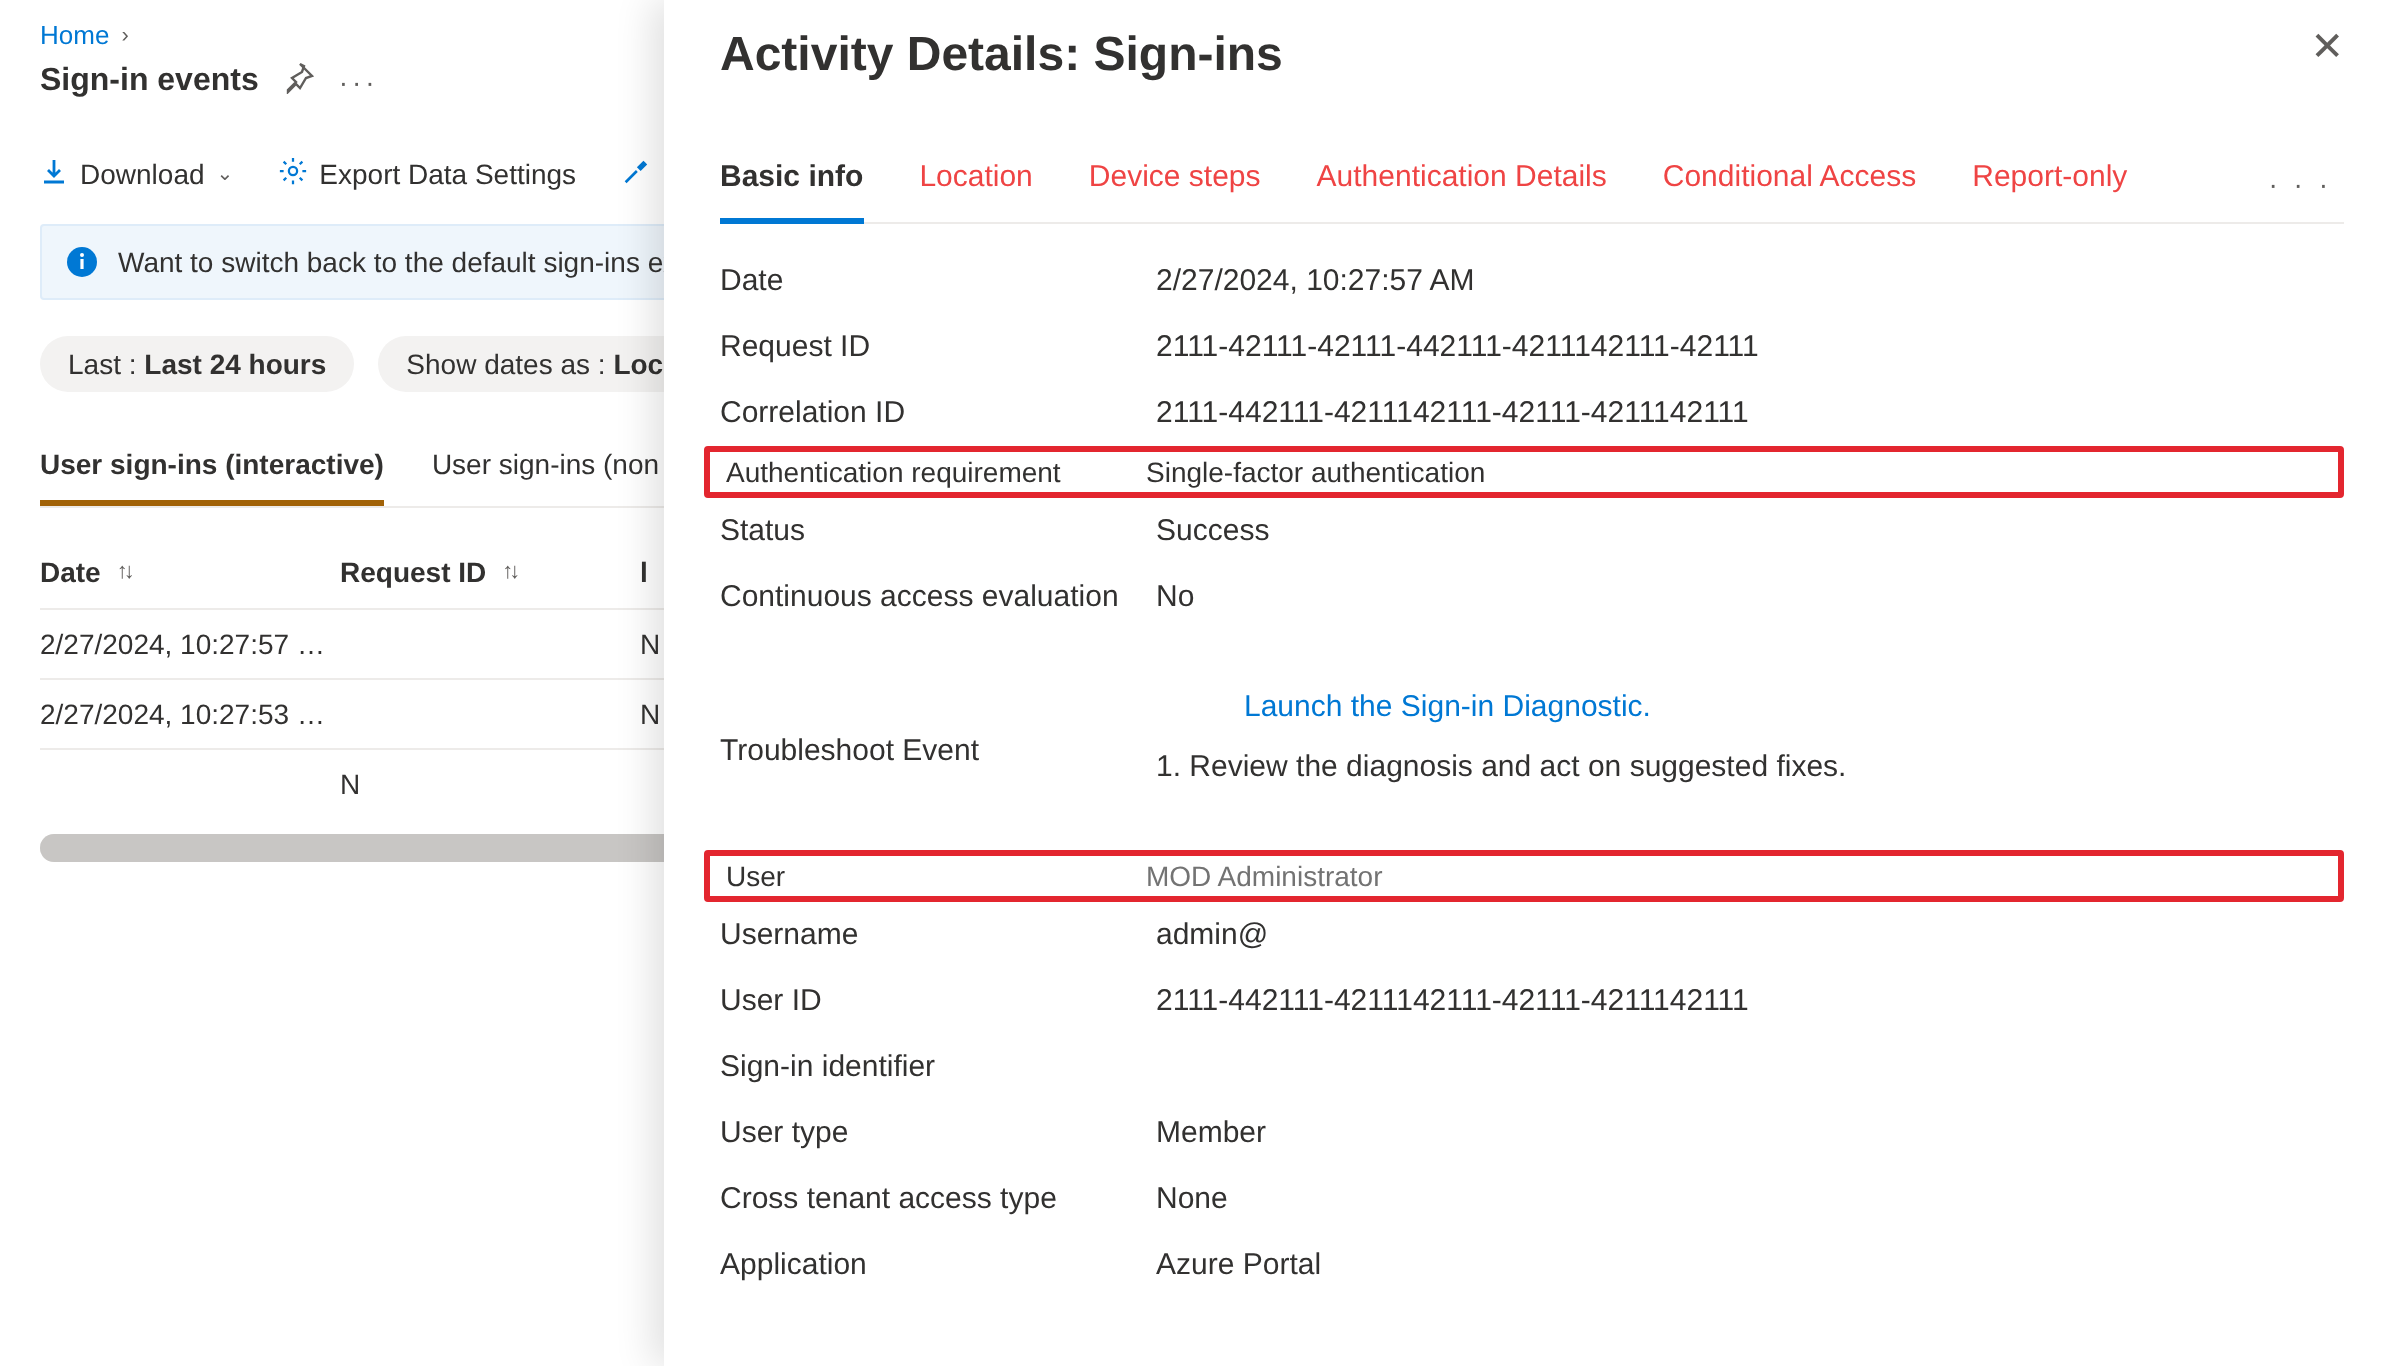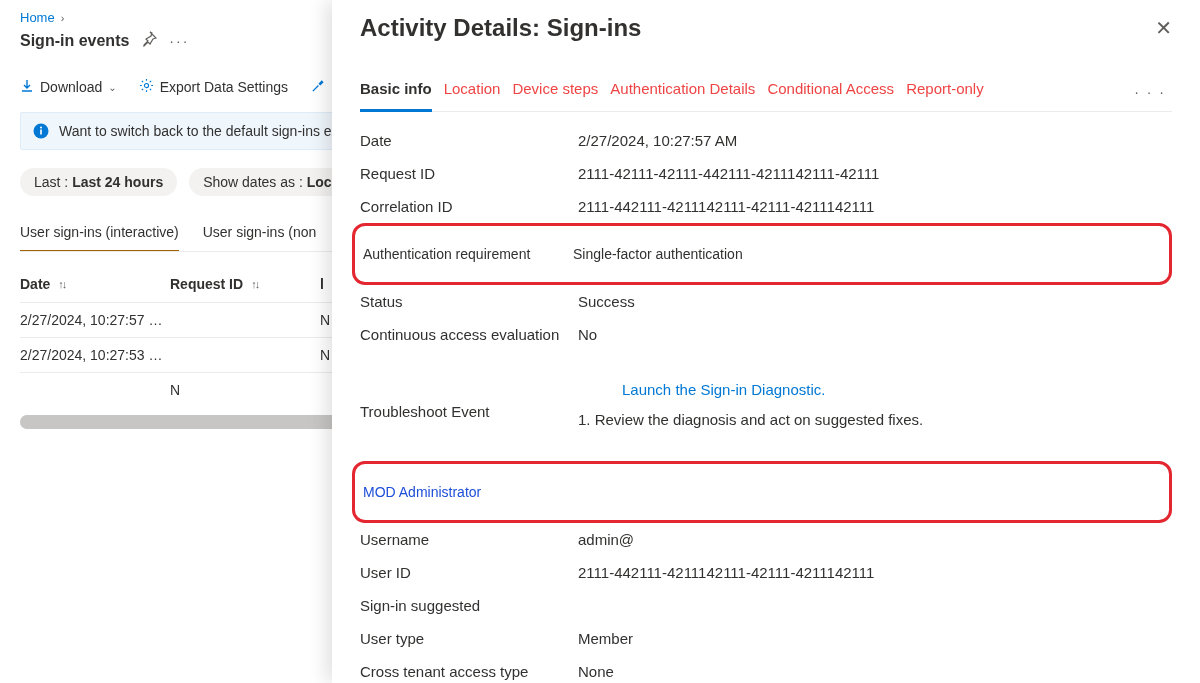--- a/index.html
+++ b/index.html
@@ -46,21 +46,21 @@
       background: #f3f2f1;
       border-radius: 16px;
       padding: 6px 14px;
       font-size: 14px;
       cursor: pointer;
       white-space: nowrap;
     }
     .pill .strong { font-weight: 600; }
     .subtabs { display: flex; gap: 24px; margin-top: 20px; border-bottom: 1px solid #edebe9; }
     .subtab { padding: 8px 0 10px 0; cursor: pointer; color: #323130; }
-    .subtab.active { font-weight: 400; border-bottom: 1px solid #a16207; }
+    .subtab.active { font-weight: 700; border-bottom: 3px solid #a16207; }
     .grid-header { display: flex; margin-top: 14px; gap: 0; }
     .gh-cell { padding: 10px 0; font-weight: 600; display: flex; align-items: center; gap: 8px; }
     .gh-date { width: 150px; }
     .gh-req { width: 150px; }
     .gh-last { width: 30px; }
     .sort-arrows { color: #605e5c; font-size: 11px; letter-spacing: -2px; }
     .grid-row { display: flex; border-top: 1px solid #edebe9; }
     .gr-cell { padding: 9px 0; }
     .gr-date { width: 150px; }
     .gr-req { width: 150px; }
@@ -90,46 +90,46 @@
     .panel {
       position: absolute;
       top: 0; right: 0;
       width: 868px;
       height: 683px;
       background: #fff;
       box-shadow: -6px 0 18px rgba(0,0,0,0.12);
       padding: 14px 28px 0 28px;
       overflow: hidden;
     }
-    .panel-header { display: flex; justify-content: space-between; align-items: center; }
+    .panel-header { display: flex; justify-content: space-between; align-items: flex-start; }
     .panel-title { font-size: 24px; font-weight: 600; }
     .panel-close { font-size: 20px; color: #605e5c; cursor: pointer; line-height: 1; }
     .panel-tabs-row { display:flex; align-items:center; justify-content:space-between; margin-top: 30px; border-bottom: 1px solid #edebe9;}
-    .panel-tabs { display: flex; gap: 12px;}
+    .panel-tabs { display: flex; gap: 28px;}
     .ptab { padding: 8px 0 12px 0; cursor: pointer; font-size: 15px; color: #ef4444;}
     .ptab.active { font-weight: 600; color: #323130; border-bottom: 3px solid #0078d4; margin-bottom: -1px;}
     .more-dots { color:#605e5c; letter-spacing:2px; cursor:pointer; padding-right: 6px;}
     .kv-list { margin-top: 12px; }
     .kv-row { display: flex; padding: 8px 0; font-size: 15px; align-items: flex-start; }
     .kv-label { width: 218px; color: #323130; flex-shrink: 0;}
     .kv-value { color: #323130; }
     .highlight-box {
       border: 3px solid #e3262f;
-      border-radius: 13px;
-      padding: 20px 8px;
+      border-radius: 2px;
+      padding: 2px 8px;
       margin-left: -8px;
       display: inline-flex;
       width: calc(100% + 8px);
     }
     .highlight-box .kv-label { width: 210px; }
     .troubleshoot-row { display:flex; padding-top: 24px; font-size:15px; align-items: flex-start;}
     .troubleshoot-content { line-height: 2; padding-left: 0;}
     .troubleshoot-content .link-line { padding-left: 44px; }
     .spacer-v { height: 26px; }
-    .user-link { color: #1d4ed8; }
+    .user-link { color: #737373; }
   </style>
 </head>
 <body>
 
 <div class="page">
   <div class="breadcrumb">
     <a>Home</a>
     <span class="chev">›</span>
   </div>
   <div class="page-title-row">
@@ -279,33 +279,34 @@
       <div class="kv-label" style="padding-top:28px;">Troubleshoot Event</div>
       <div class="troubleshoot-content">
         <div class="link-line"><a>Launch the Sign-in Diagnostic.</a></div>
         <div>1. Review the diagnosis and act on suggested fixes.</div>
       </div>
     </div>
 
     <div class="spacer-v"></div>
 
     <div class="highlight-box">
+      <div class="kv-label">User</div>
       <div class="kv-value"><a class="user-link">MOD Administrator</a></div>
     </div>
 
     <div class="kv-row">
       <div class="kv-label">Username</div>
       <div class="kv-value">admin@</div>
     </div>
     <div class="kv-row">
       <div class="kv-label">User ID</div>
       <div class="kv-value">2111-442111-4211142111-42111-4211142111</div>
     </div>
     <div class="kv-row">
-      <div class="kv-label">Sign-in suggested</div>
+      <div class="kv-label">Sign-in identifier</div>
       <div class="kv-value"></div>
     </div>
     <div class="kv-row">
       <div class="kv-label">User type</div>
       <div class="kv-value">Member</div>
     </div>
     <div class="kv-row">
       <div class="kv-label">Cross tenant access type</div>
       <div class="kv-value">None</div>
     </div>

